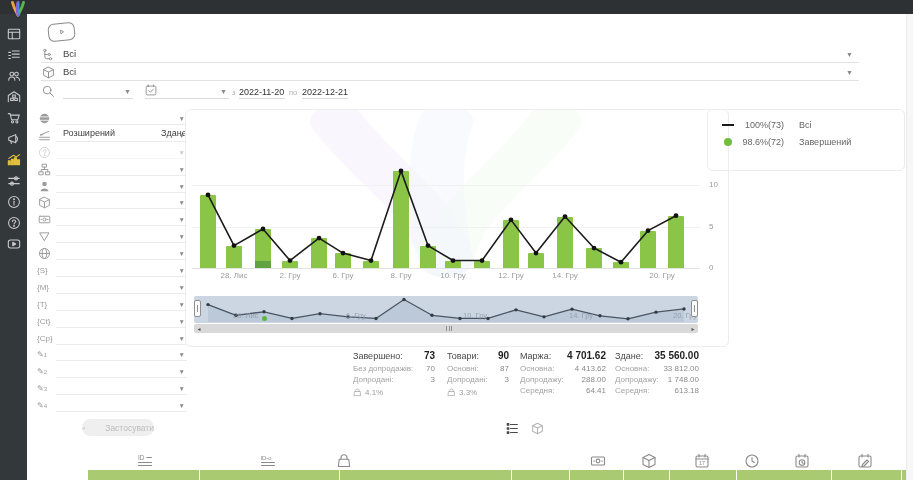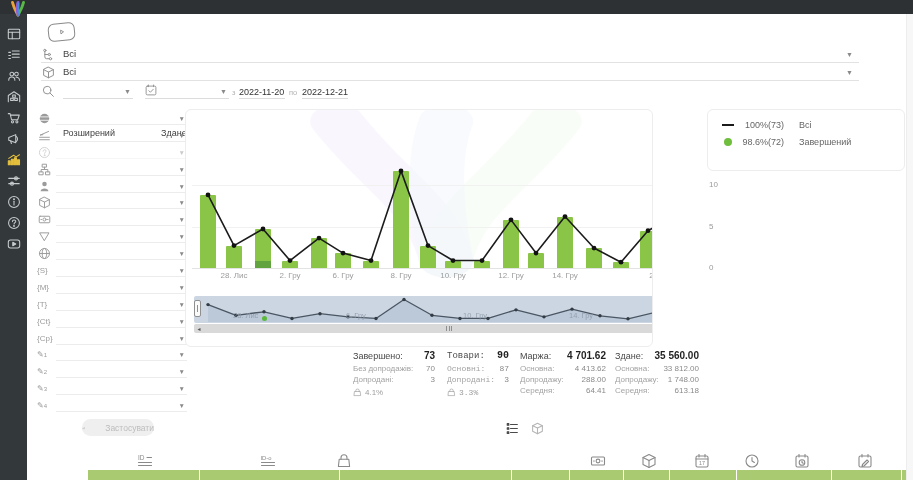--- a/index.html
+++ b/index.html
@@ -49,21 +49,21 @@
   .filt-ico sub { font-size:6px; }
   .filt-sel { flex:1; margin-left:4px; height:13px; border-bottom:1px solid #ececec; position:relative; cursor:pointer;}
   .filt-sel .caret { position:absolute; right:2px; top:3px; font-size:6.5px; }
   .filt-row.disabled { opacity:.45; }
 
   .apply-btn { position:absolute; left:55px; top:405px; width:72px; height:17px; background:#efefef;
     border:0; border-radius:9px; color:#bdbdbd; font-size:8.5px; display:flex; align-items:center;
     justify-content:center; gap:20px; font-family:"Liberation Sans",sans-serif; }
   .apply-btn svg { width:8px; height:8px; fill:currentColor; }
 
-  .chart-card { position:absolute; left:158px; top:95px; width:468px; height:238px;
+  .chart-card { position:absolute; left:158px; top:95px; width:544px; height:238px;
     border:1px solid #ededed; border-radius:6px; overflow:hidden; background:#fff; }
   .watermark { position:absolute; left:115px; top:-4px; width:290px; height:185px; opacity:.14; }
   .gridline { position:absolute; left:6px; width:508px; height:1px; background:#f1f1f1; }
   .gridline.zero { background:#e3e3e3; }
   .bar { position:absolute; width:16px; border-radius:1px 1px 0 0; }
   .bar-seg { position:absolute; width:16px; }
   .chart-line-svg { position:absolute; left:0; top:0; width:520px; height:238px; pointer-events:none; }
   .xtick { position:absolute; top:161px; font-size:8px; color:#9c9c9c; transform:translateX(-50%); white-space:nowrap; }
   .ytick { position:absolute; width:14px; text-align:left; font-size:8px; color:#9a9a9a; }
 
@@ -574,21 +574,21 @@
             <span class="v">3</span>
           </div>
           <div class="stat-foot">
             <span style="width: 9px; height: 9px; display: block;"><svg viewBox="0 0 16 16" style="width:100%;height:100%" fill="none" stroke="currentColor" stroke-width="1.2" stroke-linecap="round" stroke-linejoin="round">
                 <path d="M5,6.2 V4.8 a3,3 0 0 1 6,0 V6.2"></path>
                 <path d="M3.2,6.2 h9.6 l0.8,7.3 h-11.2 z"></path>
               </svg></span>
             <span>4.1%</span>
           </div>
         </div>
-        <div class="stat-col" style="left: 420px; width: 62px; font-family: Liberation Mono, monospace;">
+        <div class="stat-col" style="left: 420px; width: 62px;">
           <div class="stat-head">
             <span class="t">Товари:</span>
             <span class="v">90</span>
           </div>
           <div class="stat-row">
             <span class="l">Основні:</span>
             <span class="v">87</span>
           </div>
           <div class="stat-row">
             <span class="l">Допродані:</span>

